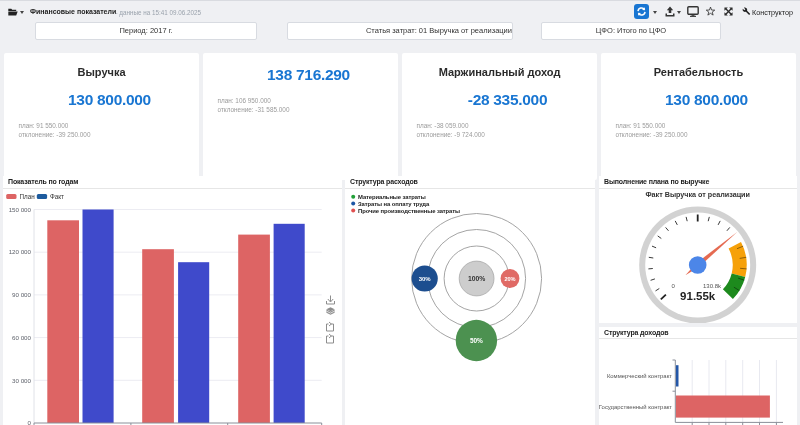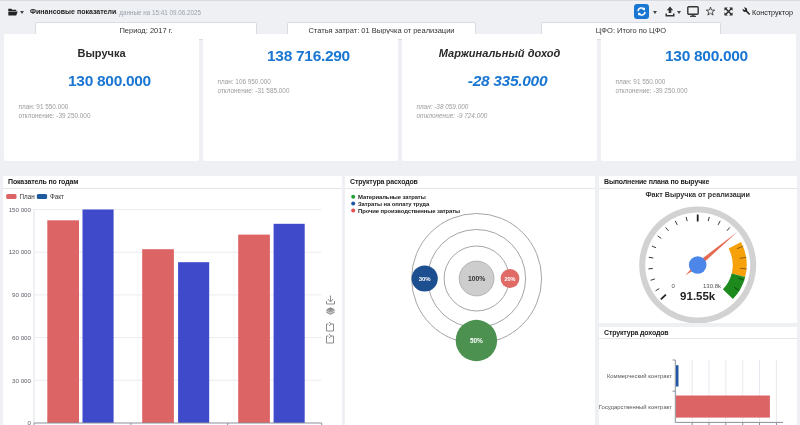--- a/index.html
+++ b/index.html
@@ -1,19 +1,19 @@
 <!DOCTYPE html>
 <html><head>
 <meta charset="utf-8">
 <style>
 * { margin:0; padding:0; box-sizing:border-box; }
 html,body { width:800px; height:425px; overflow:hidden; }
 body { background:#eff0f3; font-family:"Liberation Sans", sans-serif; position:relative; border-top:1px solid #d9dbe0; }
 .abs { position:absolute; }
-.card { position:absolute; background:#fff; border-radius:2px; top:33px; height:126.5px; width:195px; text-align:center; }
+.card { position:absolute; background:#fff; border-radius:2px; top:52px; height:126.5px; width:195px; text-align:center; }
 .card .t { margin-top:13px; font-size:11px; font-weight:bold; color:#2b2b2b; }
 .card .n { margin-top:12.5px; font-size:15.5px; letter-spacing:-0.3px; font-weight:bold; color:#1976d2;padding-left:16px; }
 .card .s { text-align:left; margin:13.5px 0 0 14.5px; font-size:6.4px; color:#9b9b9b; line-height:8.6px; }
 .panel { position:absolute; background:#fff; }
 .phead { font-size:7px; font-weight:bold; color:#222; letter-spacing:-0.15px; padding:2px 0 0 5px; height:12.5px; }
 .psep { border-bottom:1px solid #e6e6e6; }
 .chip { position:absolute; top:21px; height:18px; background:#fff; border:1px solid #d8dbe1; border-radius:2px; font-size:7.5px; color:#333; text-align:center; line-height:16px; }
 svg text { font-family:"Liberation Sans", sans-serif; }
 </style>
 </head>
@@ -66,38 +66,39 @@
     <path d="M1 19 L8.5 19 L1 11.5 Z" fill="#2b2b2b"></path>
     <path d="M19 19 L11.5 19 L19 11.5 Z" fill="#2b2b2b"></path>
   </svg>
   <svg class="abs" style="left:741px;top:5px;" width="10" height="10" viewBox="0 0 24 24">
     <path d="M21.7 18.6 l-7.2-7.2 c0.8-2 0.4-4.4-1.3-6.1 C11.5 3.6 9 3.2 7 4.1 l3.5 3.5 L8 10 L4.4 6.5 c-1 2-0.5 4.5 1.2 6.2 1.7 1.7 4.1 2.1 6.1 1.3 l7.2 7.2 c0.3 0.3 0.8 0.3 1.1 0 l1.6-1.6 c0.4-0.3 0.4-0.8 0.1-1 z" fill="#222"></path>
   </svg>
   <div class="abs" style="left:752px;top:6.5px;font-size:7.2px;color:#222;">Конструктор</div>
 </div>
 
 <div class="chip" style="left:35px;width:222px;">Период: 2017 г.</div>
-<div class="chip" style="left:287px;width:189px;">Статья затрат: 01 Выручка от реализации</div>
+<div class="chip" style="left:287px;width:226px;text-align:right;">Статья затрат: 01 Выручка от реализации</div>
 <div class="chip" style="left:541px;width:180px;">ЦФО: Итого по ЦФО</div>
 
 <div class="card" style="left:4px;">
   <div class="t">Выручка</div>
   <div class="n">130 800.000</div>
   <div class="s">план: 91 550.000<br>отклонение: -39 250.000</div>
 </div>
 <div class="card" style="left:203px;">
   <div class="n">138 716.290</div>
   <div class="s">план: 106 950.000<br>отклонение: -31 585.000</div>
 </div>
-<div class="card" style="left:402px;font-style:italic;">
+<div class="card" style="left:402px;">
   <div class="t">Маржинальный доход</div>
   <div class="n">-28 335.000</div>
   <div class="s">план: -38 059.000<br>отклонение: -9 724.000</div>
 </div>
 <div class="card" style="left:601px;">
+  <div class="t">Рентабельность</div>
   <div class="n">130 800.000</div>
   <div class="s">план: 91 550.000<br>отклонение: -39 250.000</div>
 </div>
 
 <div class="panel" style="left:3px;top:175px;width:339px;height:250px;">
   <div class="phead psep" style="width:339px;">Показатель по годам</div>
   <svg width="339" height="237" viewBox="0 12.5 339 237" style="display:block;">
 
     <rect x="3.2" y="17.5" width="10.3" height="5" rx="1.5" fill="#dd6464"></rect>
     <text x="16.5" y="22.3" font-size="6.3" fill="#333">План</text>

